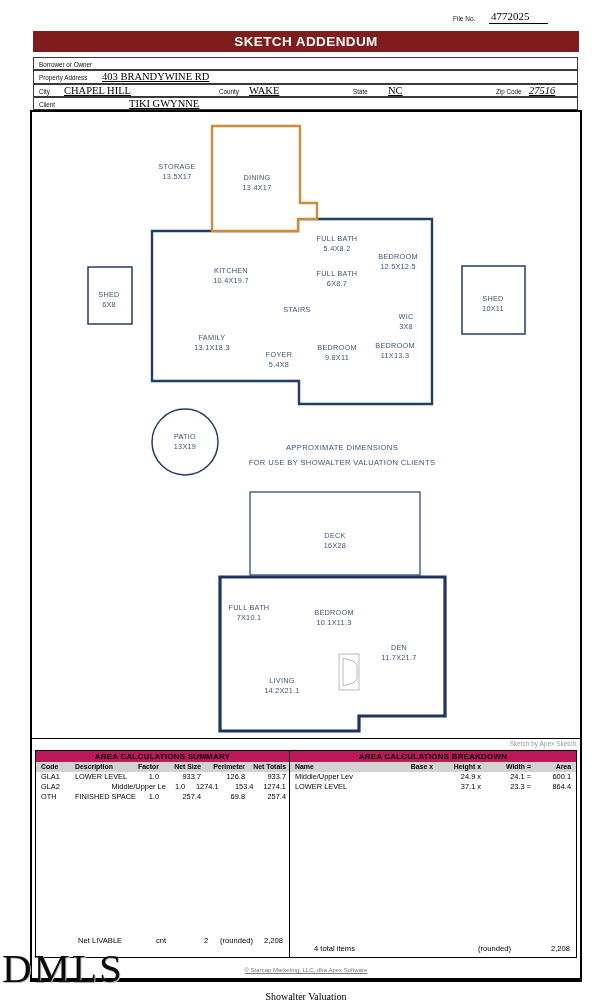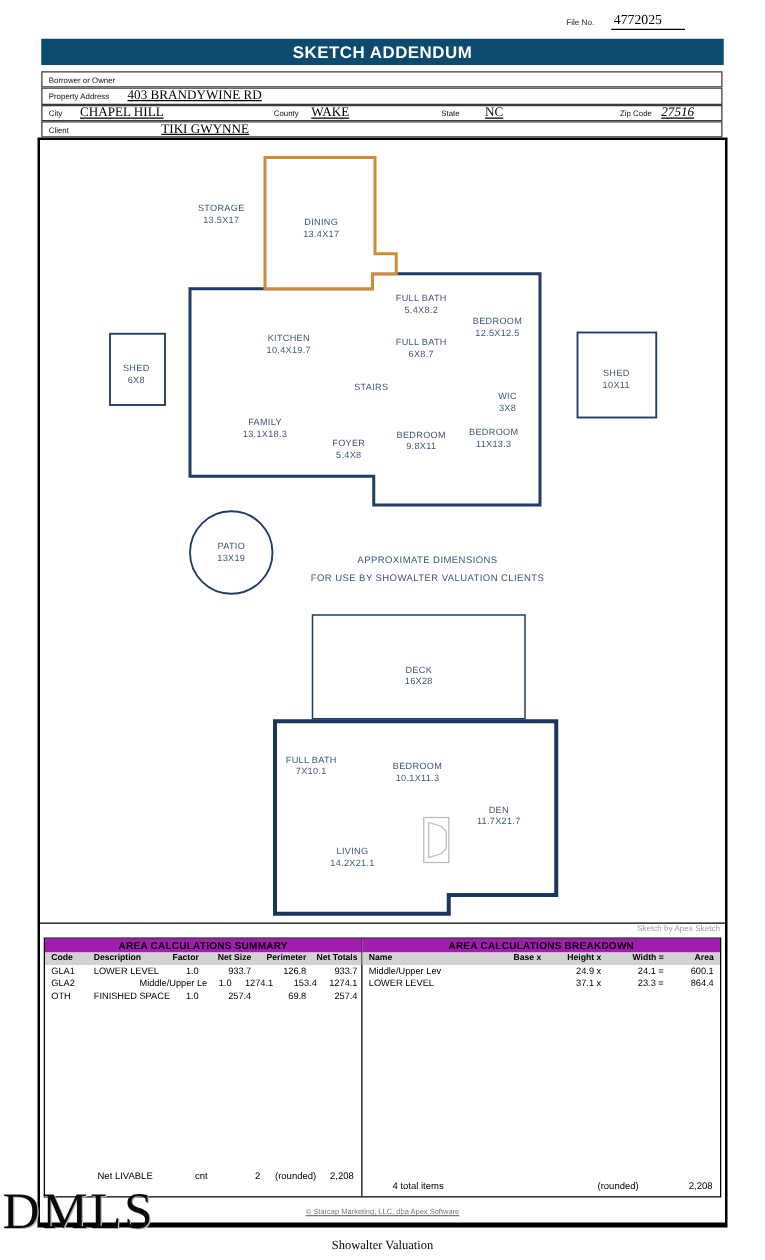--- a/index.html
+++ b/index.html
@@ -8,21 +8,21 @@
     font-family:"Liberation Sans",sans-serif;color:#000;overflow:hidden;
   }
   .serif{font-family:"Liberation Serif",serif;}
 
   
   .fileno-label{position:absolute;top:15px;left:453px;font-size:6.5px;color:#222;}
   .fileno-value{position:absolute;top:10px;left:489px;font-size:11px;
     font-family:"Liberation Serif",serif;border-bottom:1px solid #000;padding:0 18px 1px 2px;}
 
   
-  .titlebar{position:absolute;left:33px;top:31px;width:546px;height:21px;background:#0c4a6e;
+  .titlebar{position:absolute;left:33px;top:31px;width:546px;height:21px;background:#7f1d1d;
     color:#fff;display:flex;align-items:center;justify-content:center;
     font-weight:bold;font-size:13.5px;letter-spacing:.4px;}
 
   
   .frow{position:absolute;left:33px;width:545px;background:#fff;border:1px solid #3a3a3a;box-sizing:border-box;}
   .frow .flabel{position:absolute;font-size:6.3px;color:#111;top:3px;}
   .frow .fval{position:absolute;font-family:"Liberation Serif",serif;font-size:10.5px;top:0px;
     text-decoration:underline;white-space:nowrap;}
   #row-borrower{top:57px;height:13px;}
   #row-address{top:70px;height:14px;}
@@ -38,21 +38,21 @@
   svg text.note-text{font-family:"Liberation Sans",sans-serif;font-size:7.6px;letter-spacing:.35px;
     fill:#3d5577;text-anchor:middle;}
   #credit{position:absolute;top:628px;right:4px;font-size:6.5px;color:#9a9a9a;}
 
   
   #tables{position:absolute;left:3px;top:638px;width:540px;height:206px;
     border:1.2px solid #000;box-sizing:content-box;display:flex;background:#fff;}
   .tcol{position:relative;height:100%;}
   #tcol-left{width:253px;border-right:1.2px solid #000;}
   #tcol-right{flex:1;}
-  .ttitle{background:#a21caf;text-align:center;font-weight:bold;font-size:8px;
+  .ttitle{background:#be185d;text-align:center;font-weight:bold;font-size:8px;
     height:11px;line-height:12px;letter-spacing:.2px;}
   .thead,.trow{display:flex;}
   .thead{background:#d2d2d2;height:10px;}
   .trow{height:10px;align-items:center;}
   .cell{display:inline-block;box-sizing:border-box;font-size:7.4px;line-height:10px;
     white-space:nowrap;overflow:visible;}
   .thead .cell{font-weight:bold;font-size:6.9px;}
   .cell.l{text-align:left;padding-left:5px;}
   .cell.r{text-align:right;padding-right:3px;}
   .tfoot{position:absolute;width:100%;font-size:7.6px;height:10px;line-height:10px;}

